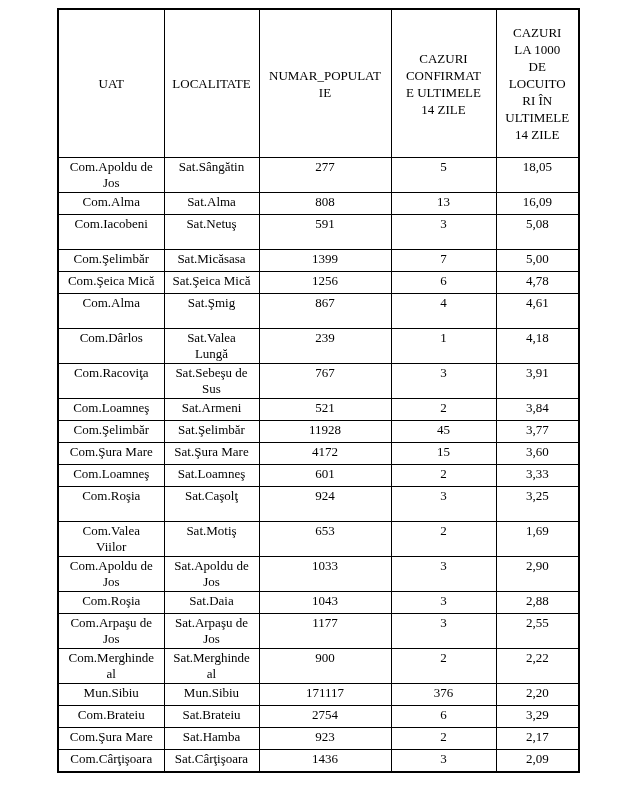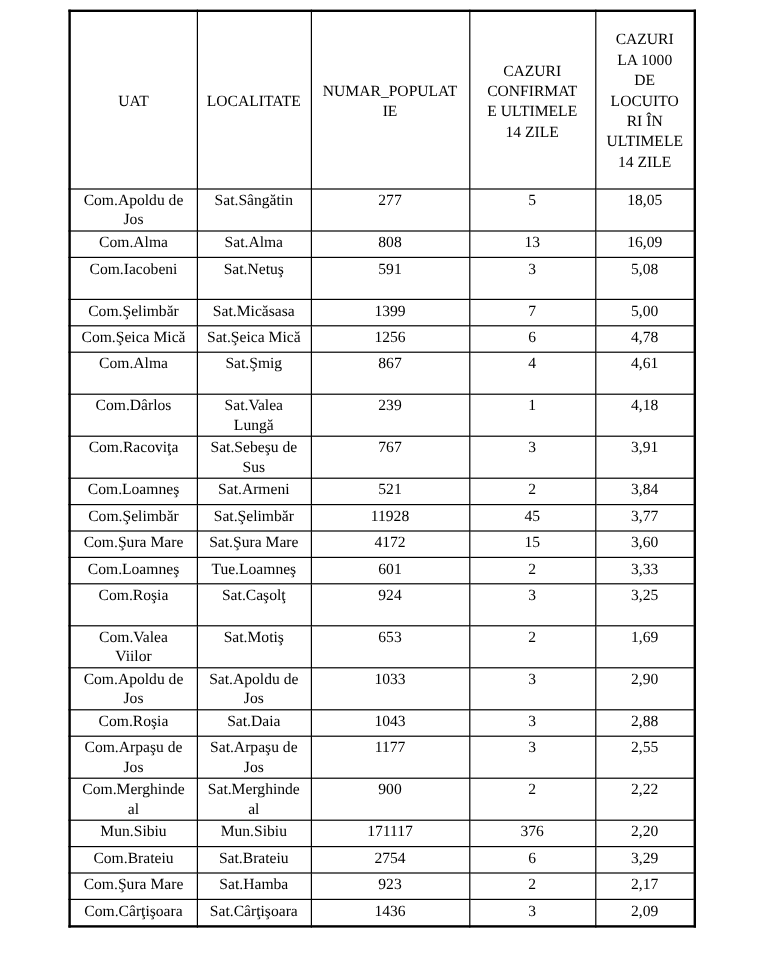--- a/index.html
+++ b/index.html
@@ -159,21 +159,21 @@
       </tr>
       <tr>
         <td class="left">Com.Şura Mare</td>
         <td class="left">Sat.Şura Mare</td>
         <td class="center">4172</td>
         <td class="center">15</td>
         <td class="center">3,60</td>
       </tr>
       <tr>
         <td class="left">Com.Loamneş</td>
-        <td class="left">Tue.Loamneş</td>
+        <td class="left">Sat.Loamneş</td>
         <td class="center">601</td>
         <td class="center">2</td>
         <td class="center">3,33</td>
       </tr>
       <tr>
         <td class="left">Com.Roşia</td>
         <td class="left">Sat.Caşolţ</td>
         <td class="center">924</td>
         <td class="center">3</td>
         <td class="center">3,25</td>

